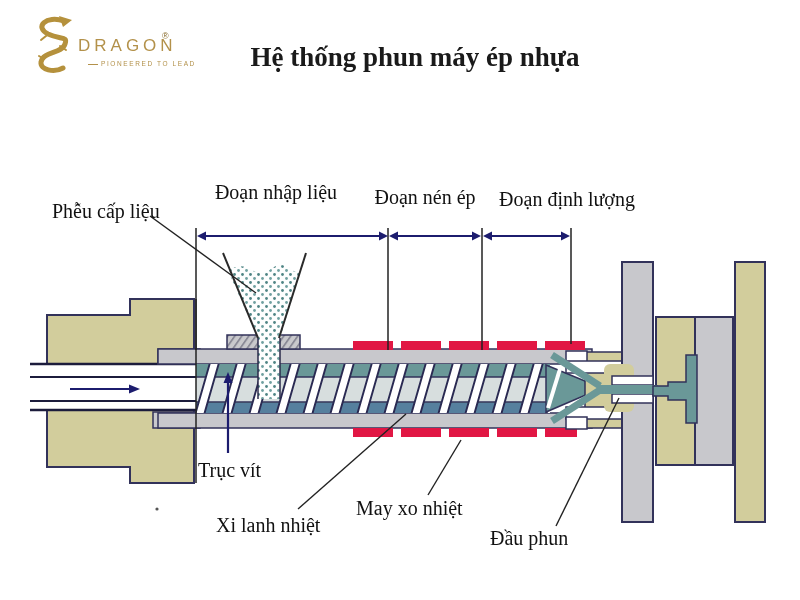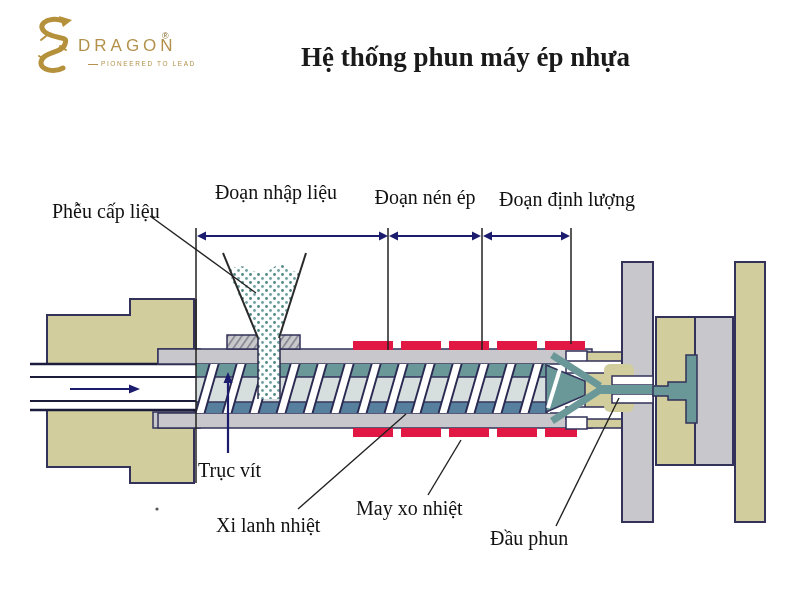--- a/index.html
+++ b/index.html
@@ -15,21 +15,21 @@
   
   .logo{position:absolute;left:26px;top:10px;width:160px;height:72px}
   .logo .brand{position:absolute;left:52px;top:26px;font-family:"Liberation Sans",sans-serif;
     font-size:17px;font-weight:400;letter-spacing:4px;color:var(--c-gold)}
   .logo .reg{position:absolute;left:136px;top:21px;font-family:"Liberation Sans",sans-serif;
     font-size:9px;color:#8a6d2f}
   .logo .tagline{position:absolute;left:62px;top:50px;font-family:"Liberation Sans",sans-serif;
     font-size:6.5px;letter-spacing:1.6px;color:var(--c-gold);white-space:nowrap}
   .logo .tagline::before{content:"";display:inline-block;width:10px;height:1px;
     background:var(--c-gold);vertical-align:middle;margin-right:3px}
-  .page-title{position:absolute;left:200px;top:42px;width:430px;text-align:right;
+  .page-title{position:absolute;left:200px;top:42px;width:430px;text-align:center;
     font-size:27px;font-weight:bold;color:#1a1a1a}
 
   
   .khaki{fill:var(--c-khaki)} .metal{fill:var(--c-metal-gray)} .white{fill:#ffffff}
   .teal{fill:var(--c-teal)} .red{fill:var(--c-heater-red)}
   .outlined{stroke:var(--c-outline-navy);stroke-width:2}
   .outlined-thin{stroke:var(--c-outline-navy);stroke-width:1.5}
   .navyline{stroke:var(--c-outline-navy);stroke-width:1.6}
   .blk{stroke:#222;stroke-width:1.5}
   .leader{stroke:#222;stroke-width:1.4;fill:none}

